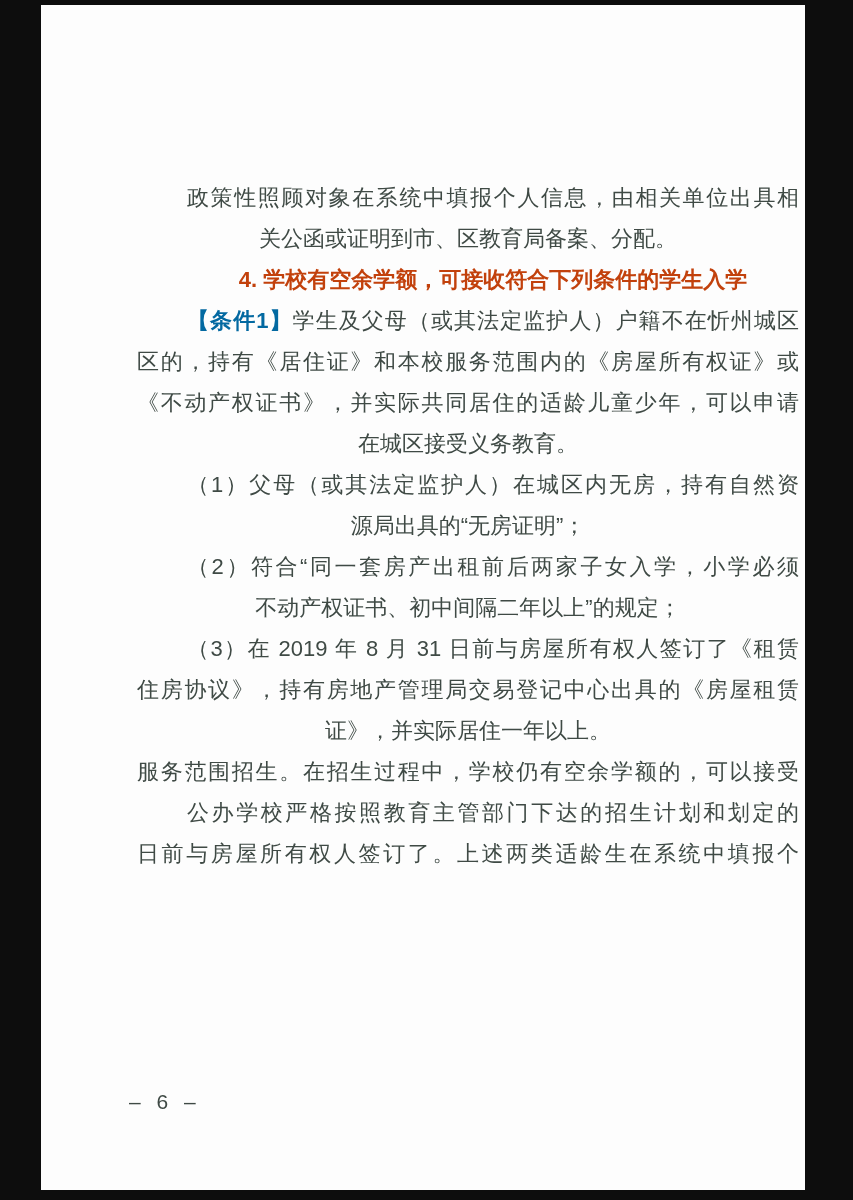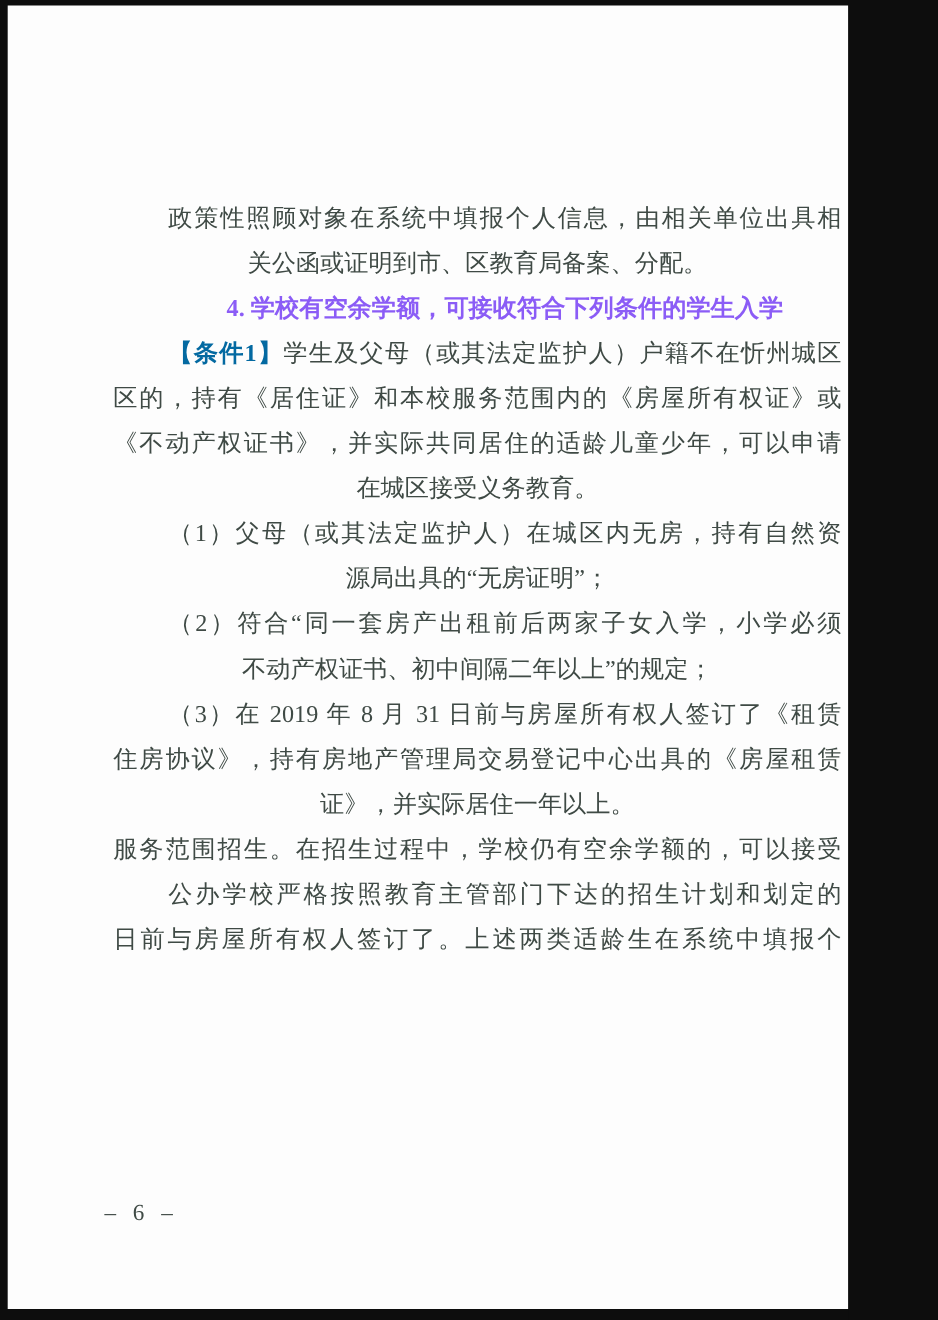--- a/index.html
+++ b/index.html
@@ -6,21 +6,22 @@
     margin: 0;
     padding: 0;
     background: #0d0d0d;
   }
   .scan-canvas {
     position: relative;
     width: 771px;
     height: 1200px;
     background: #0d0d0d;
     overflow: hidden;
-    font-family: Liberation Serif, serif;
+    font-family: Liberation Sans, sans-serif;
+    margin-left: 34px;
   }
   .paper {
     position: absolute;
     left: 7px;
     top: 5px;
     width: 839px;
     height: 1185px;
     background: #fdfdfd;
   }
   .body-text {
@@ -42,21 +43,21 @@
   }
   
   .line.j {
     white-space: normal;
     text-align: justify;
     text-align-last: justify;
     text-justify: inter-ideograph;
   }
   .line.first { text-indent: 50px; }
   .bold { font-weight: bold; color: #0369a1; }
-  .heading-line { font-weight: bold; color: #8b5cf6; }
+  .heading-line { font-weight: bold; color: #c2410c; }
   .page-number {
     position: absolute;
     left: 88px;
     top: 1082px;
     color: #3f4a45;
     font-size: 21px;
     letter-spacing: 5px;
     line-height: 30px;
   }
 </style>

